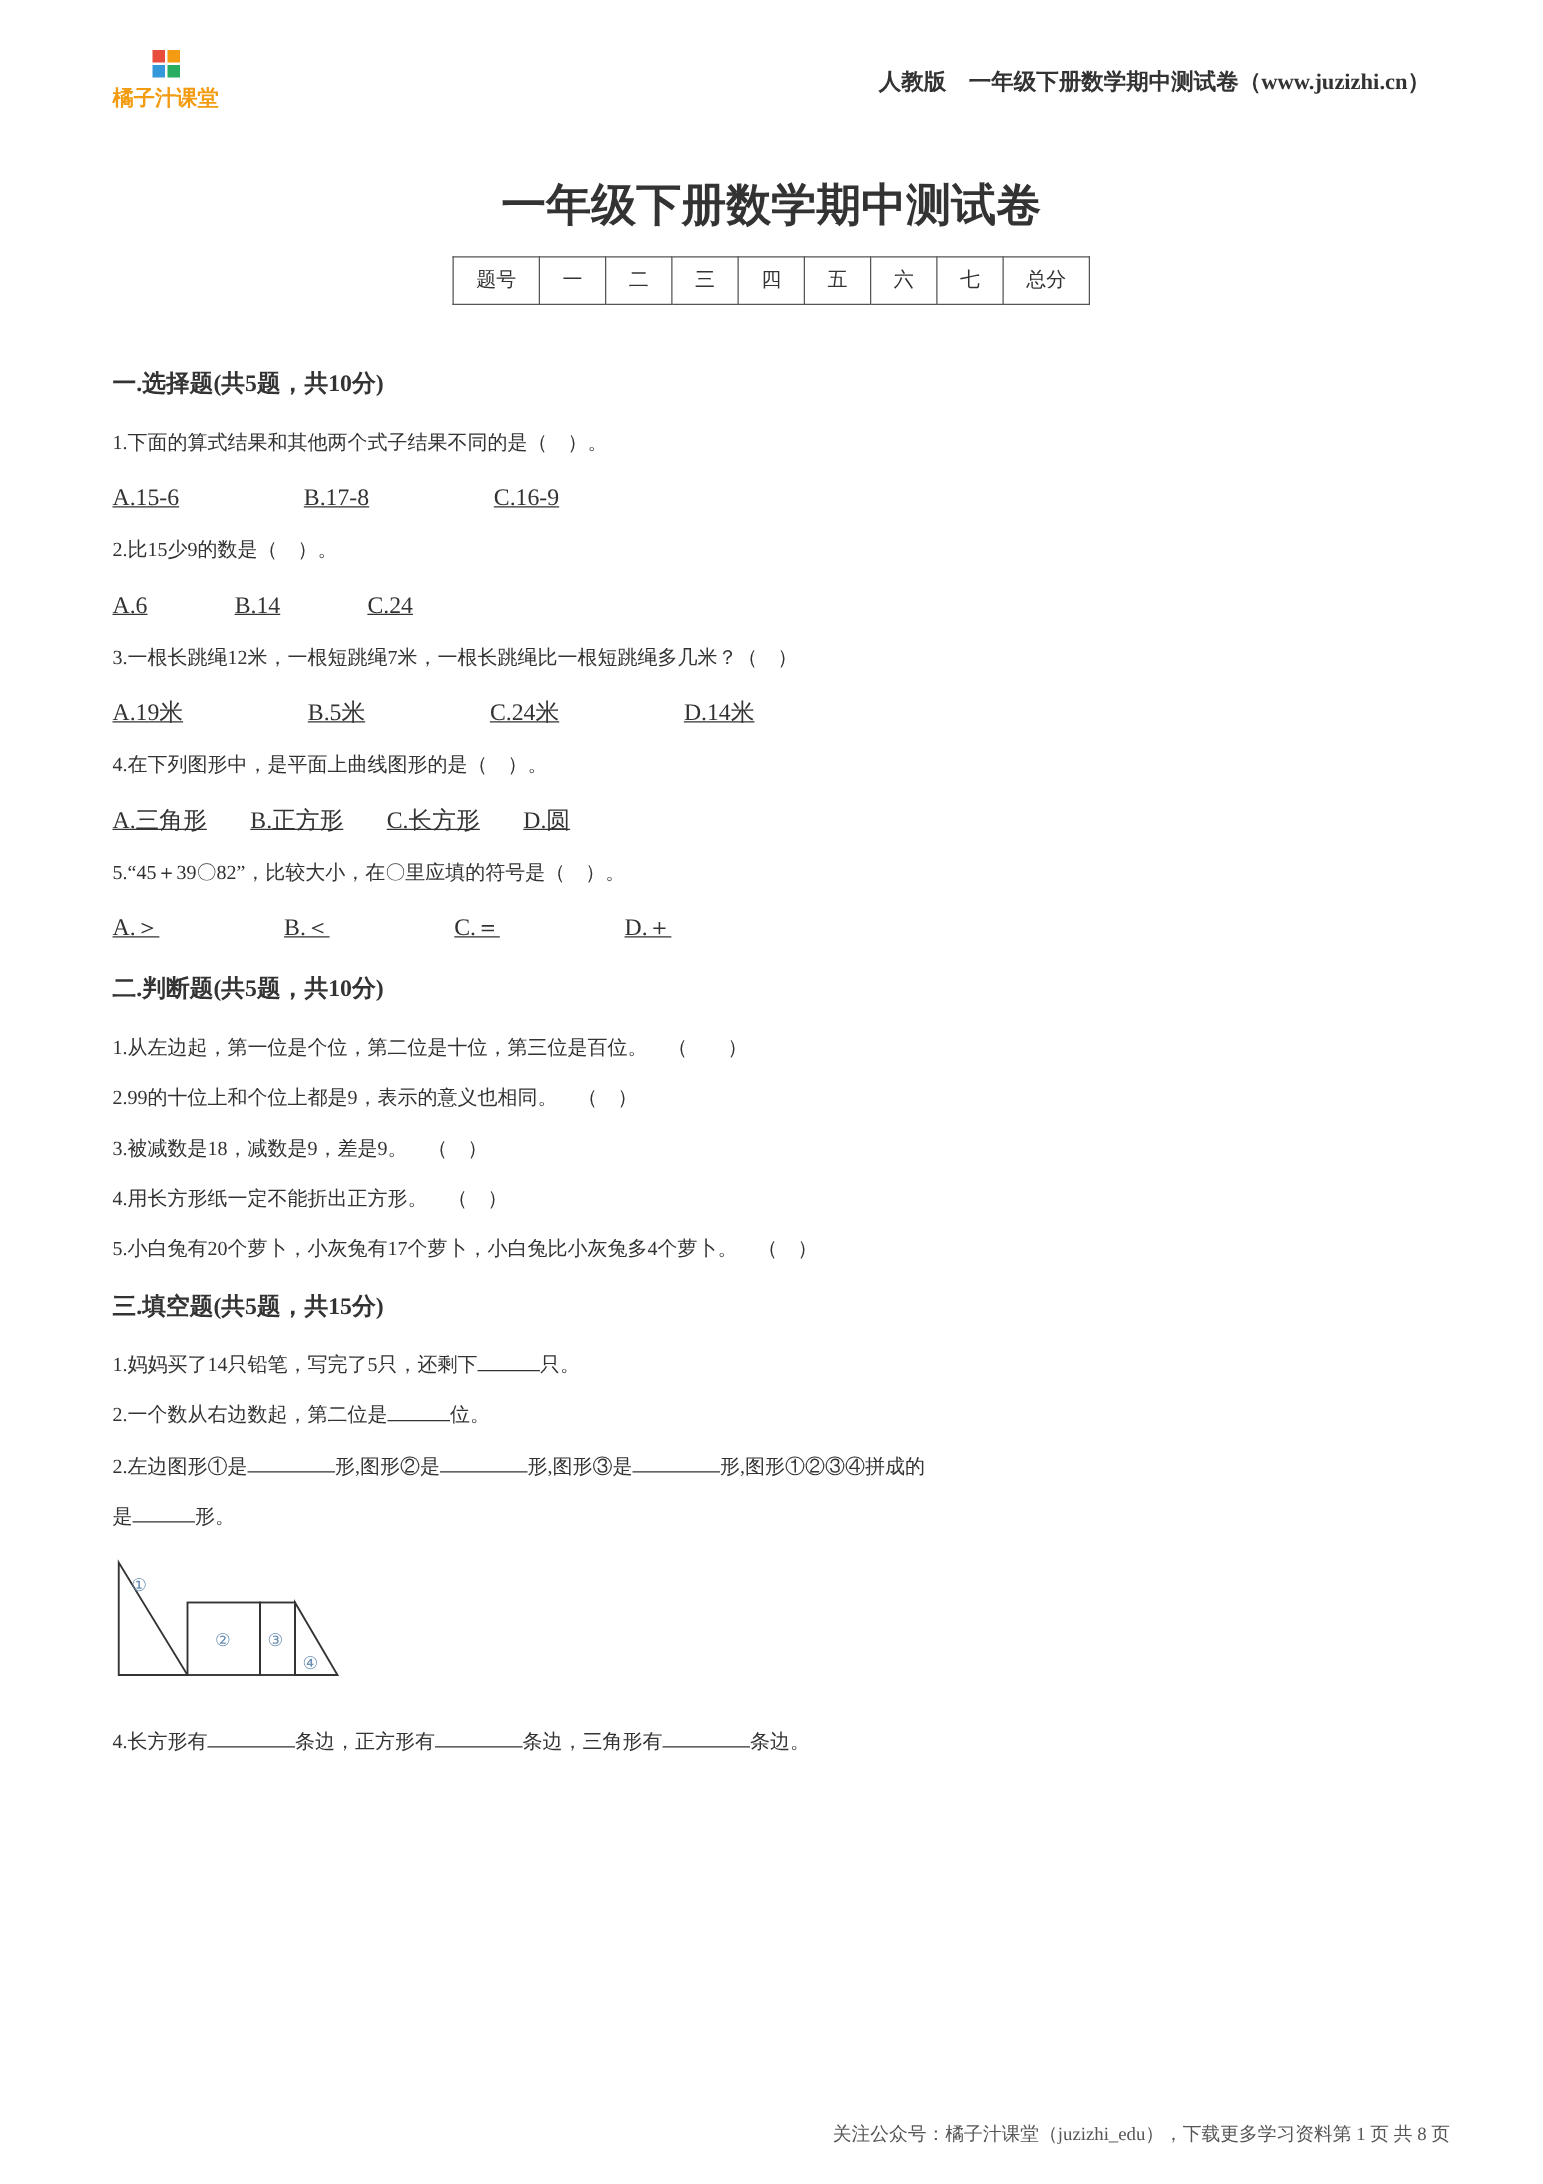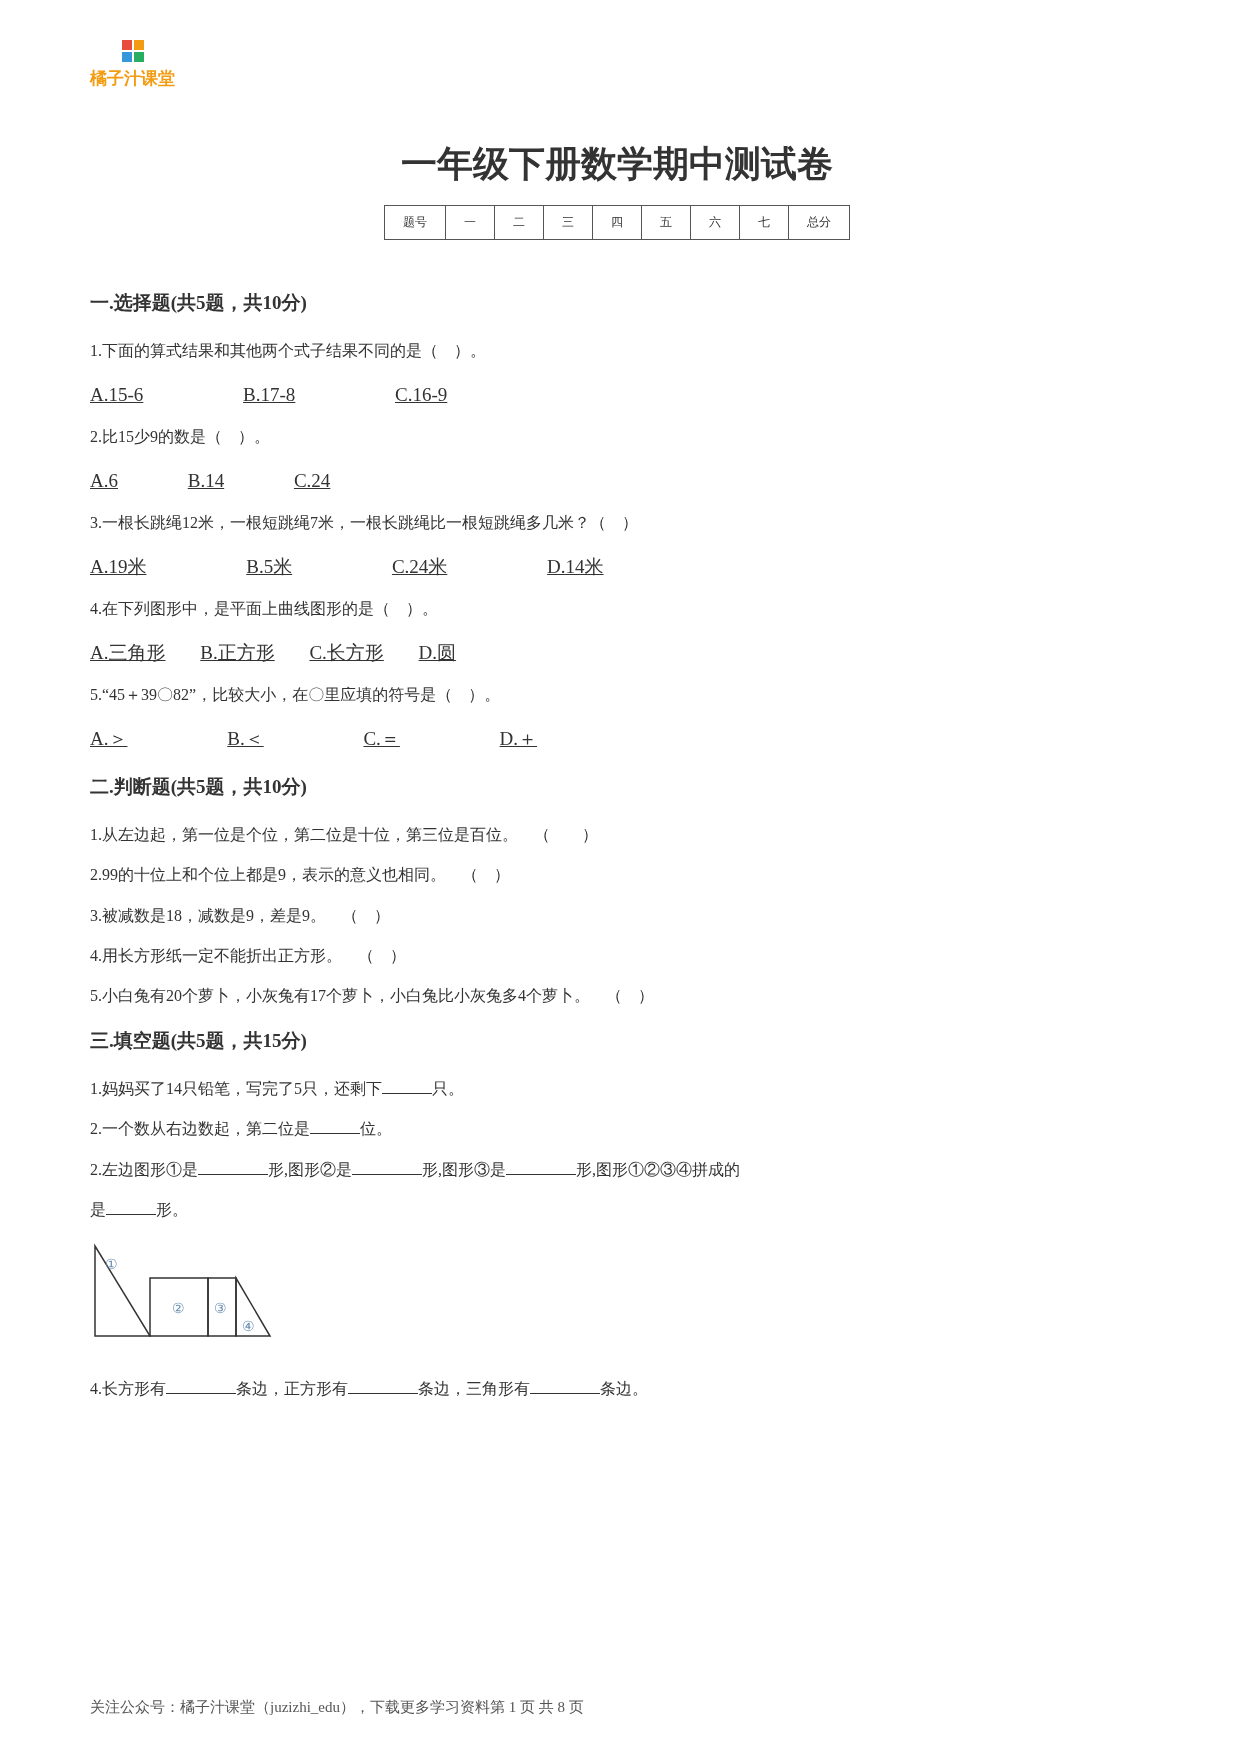--- a/index.html
+++ b/index.html
@@ -44,21 +44,21 @@
       margin-bottom: 16px;
     }
     .score-table {
       margin: 0 auto 50px auto;
       border-collapse: collapse;
     }
     .score-table td {
       border: 1px solid #555;
       padding: 8px 18px;
       text-align: center;
-      font-size: 12px;
+      font-size: 16px;
       min-width: 48px;
       height: 34px;
     }
     .section-head {
       font-weight: bold;
       font-size: 19px;
       color: #333;
       margin-top: 12px;
       margin-bottom: 16px;
     }
@@ -78,21 +78,21 @@
     .shapes {
       margin-top: 12px;
       margin-bottom: 20px;
     }
     .footer {
       position: absolute;
       bottom: 30px;
       left: 90px;
       right: 74px;
       display: flex;
-      justify-content: flex-start;
+      justify-content: flex-end;
       align-items: flex-end;
       font-size: 15px;
       color: #555;
     }
     .circ-label {
       font-family: sans-serif;
       font-size: 14px;
       fill: #6a8fb3;
     }
   </style>
@@ -102,20 +102,21 @@
 <div class="header">
   <div class="logo">
     <div class="logo-squares">
       <div class="sq sq1"></div>
         <div class="sq sq2"></div>
         <div class="sq sq3"></div>
         <div class="sq sq4"></div>
     </div>
     <span class="logo-text">橘子汁课堂</span>
   </div>
+  <div class="header-text">人教版　一年级下册数学期中测试卷（www.juzizhi.cn）</div>
 </div>
 
 <h1 class="title">一年级下册数学期中测试卷</h1>
 
 <table class="score-table">
   <tbody>
       <tr>
     <td>题号</td>
     <td>一</td>
     <td>二</td>

